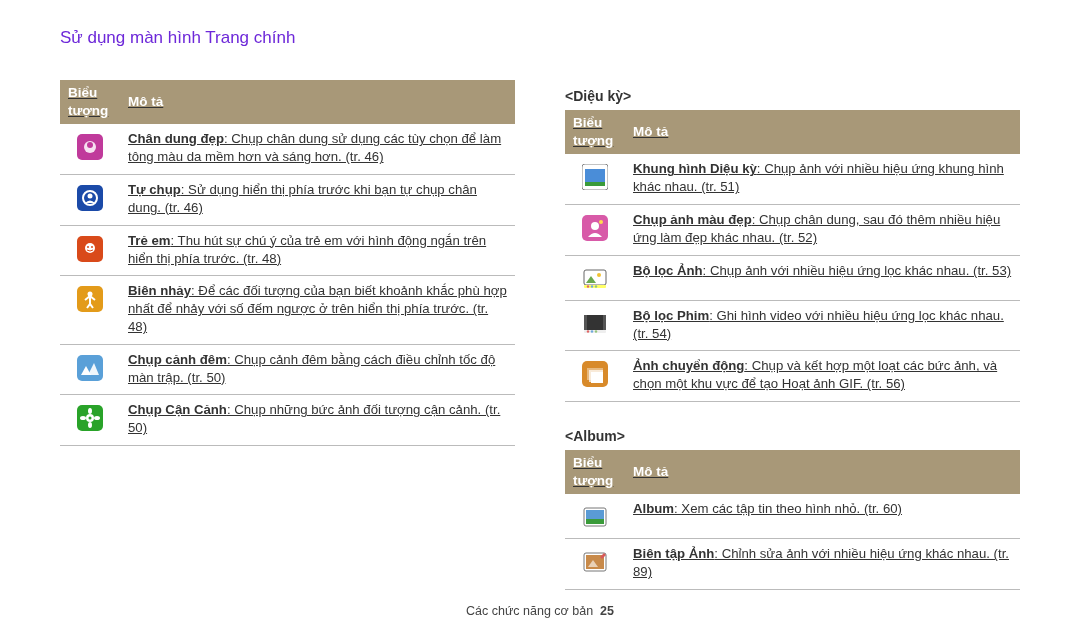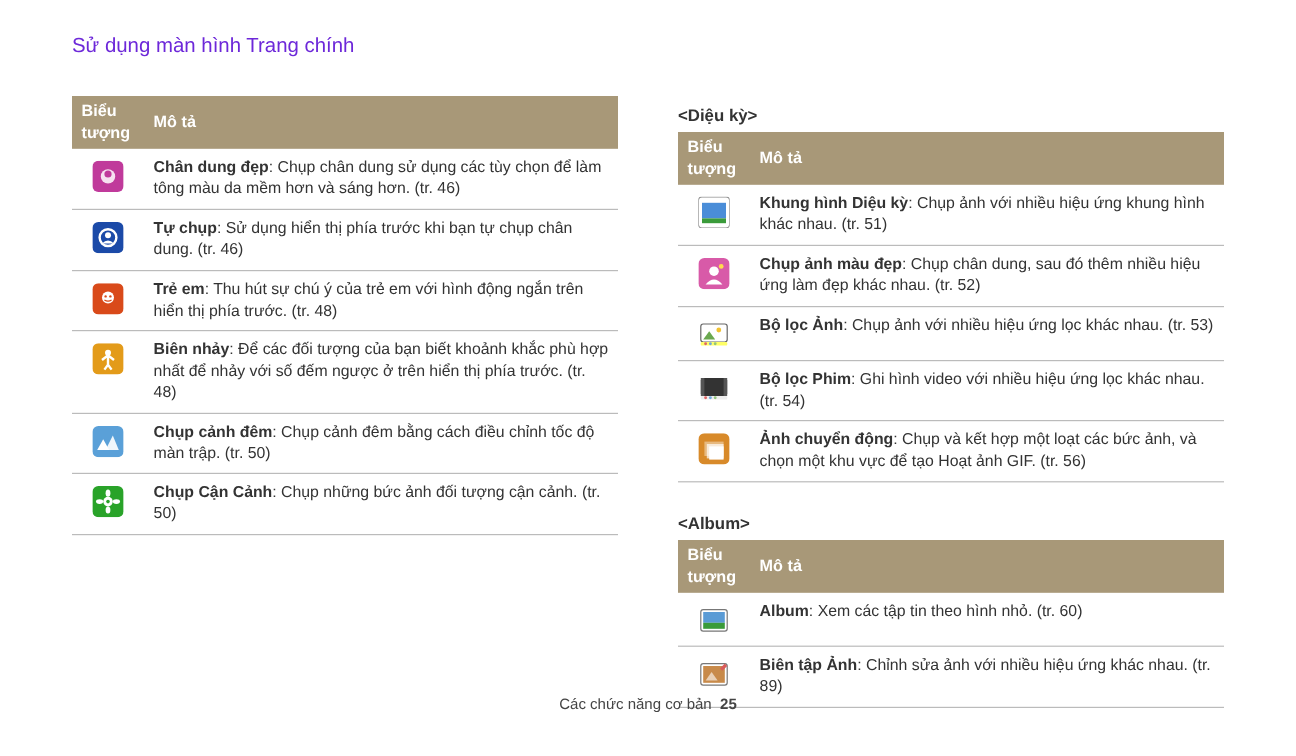--- a/index.html
+++ b/index.html
@@ -27,20 +27,21 @@
   .section-title {
     font-weight: bold;
     font-size: 14px;
     margin: 8px 0 6px 0;
   }
   table {
     width: 100%;
     border-collapse: collapse;
     font-size: 13.2px;
     line-height: 1.35;
+    text-decoration: underline;
   }
   thead th {
     background: #a89878;
     color: #fff;
     font-weight: bold;
     text-align: left;
     padding: 4px 8px;
     font-size: 13.5px;
   }
   tbody td {
@@ -58,21 +59,21 @@
     width: 26px;
     height: 26px;
     border-radius: 5px;
     vertical-align: middle;
     position: relative;
   }
   .ico svg { position:absolute; top:0; left:0; }
   strong { font-weight: bold; }
   .footer {
     position: absolute;
-    bottom: 36px;
+    bottom: 12px;
     left: 0;
     width: 1080px;
     text-align: center;
     font-size: 12.5px;
     color: #444;
   }
   .footer .pn { font-weight: bold; }
   .spacer { height: 18px; }
 </style>
 </head>

